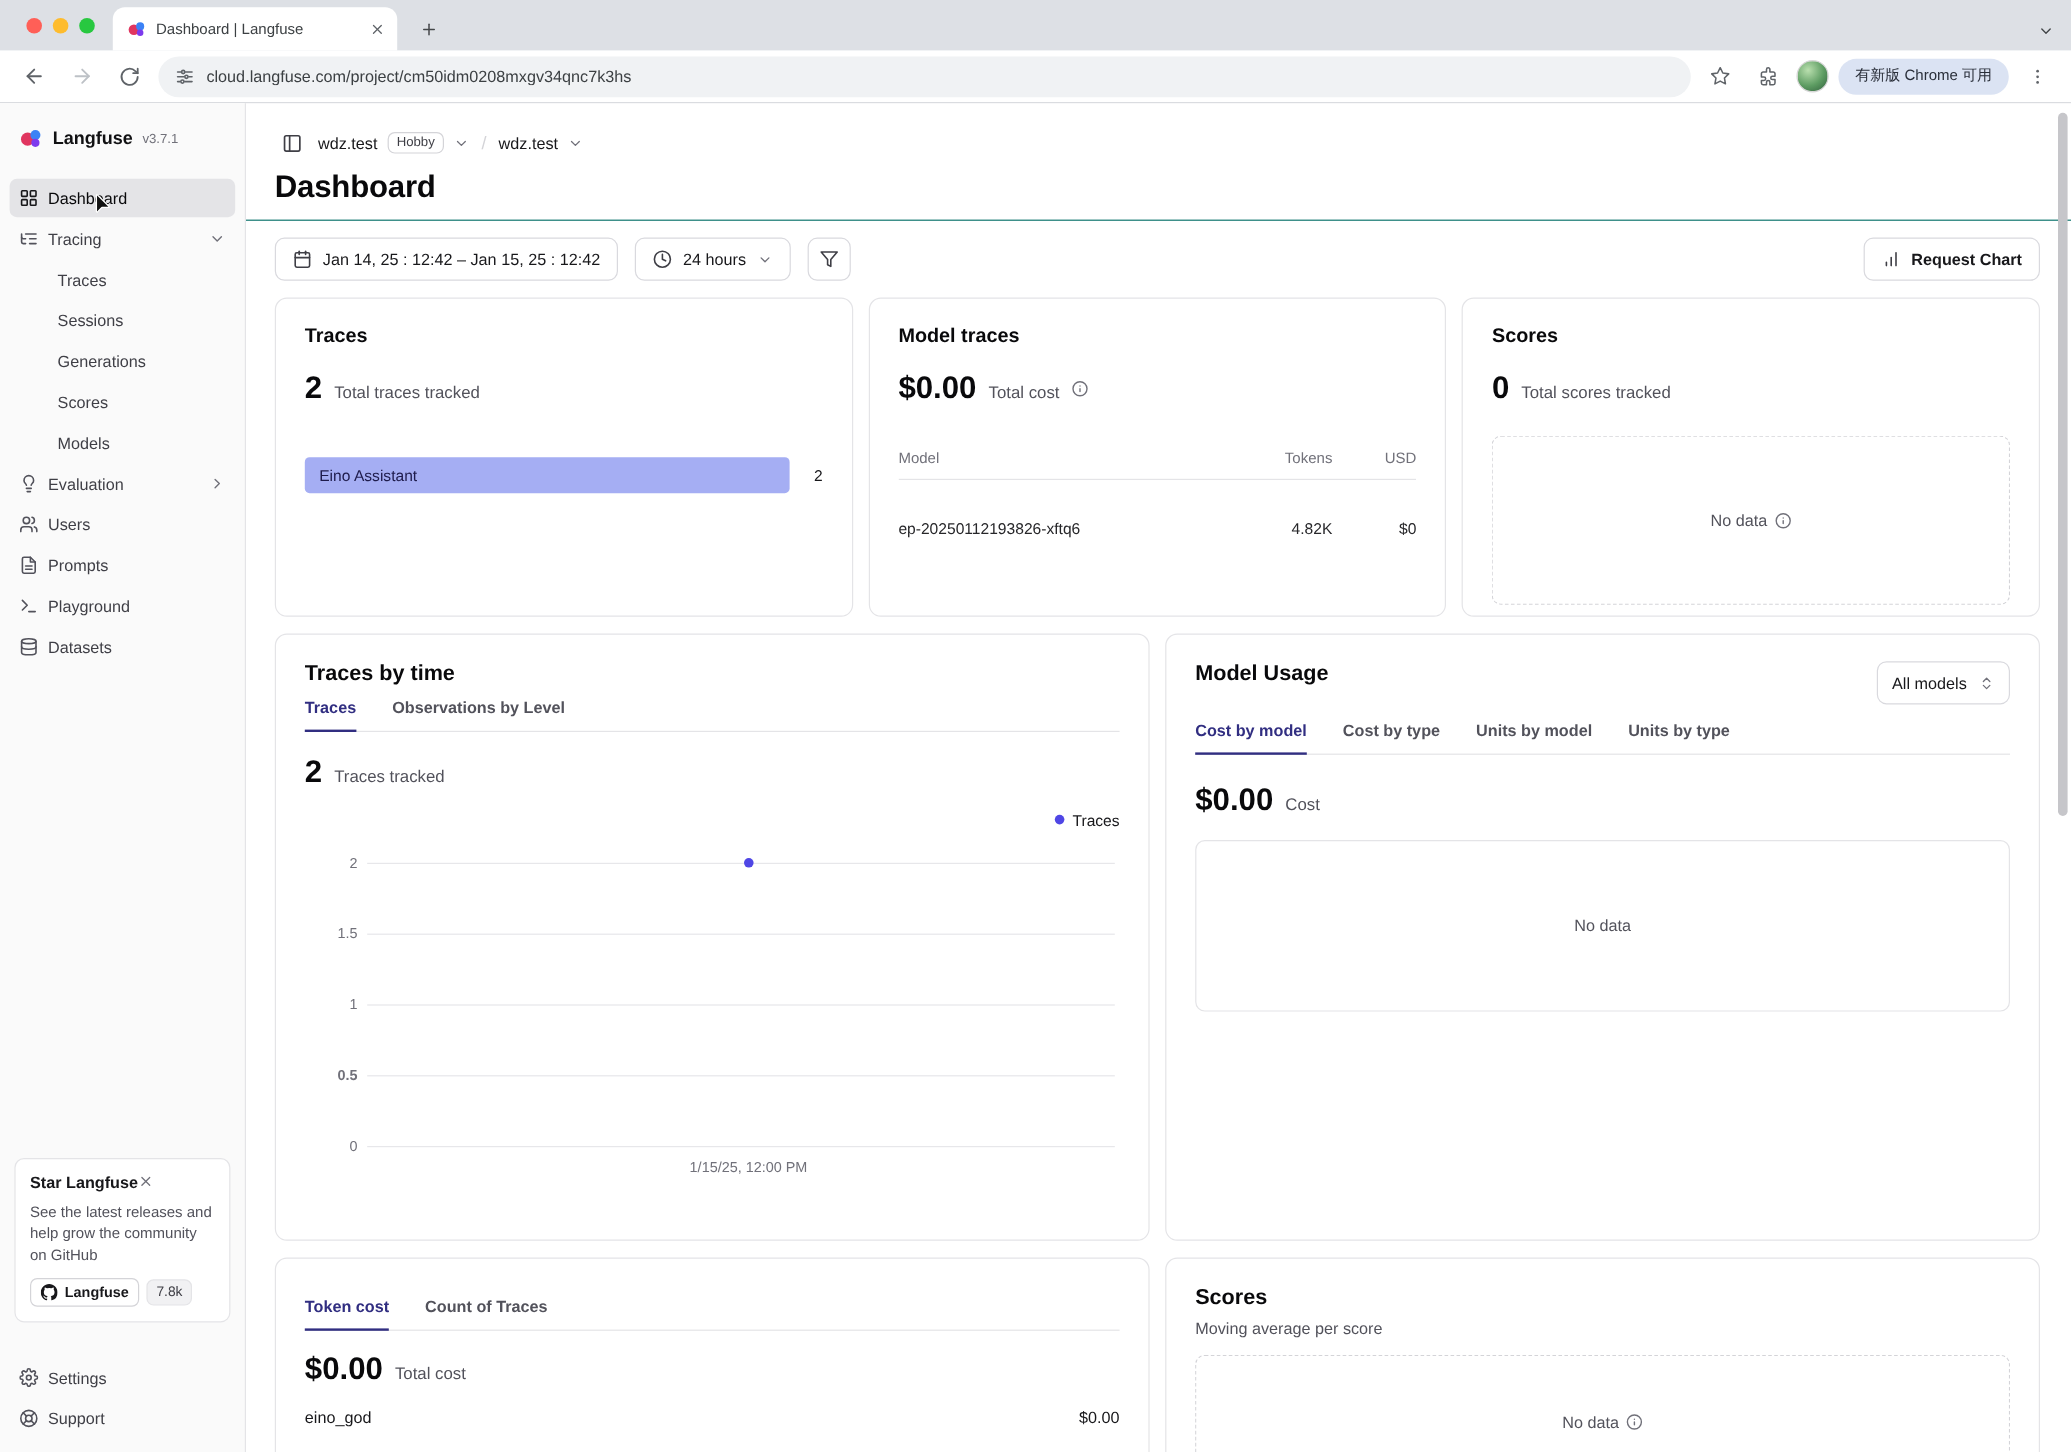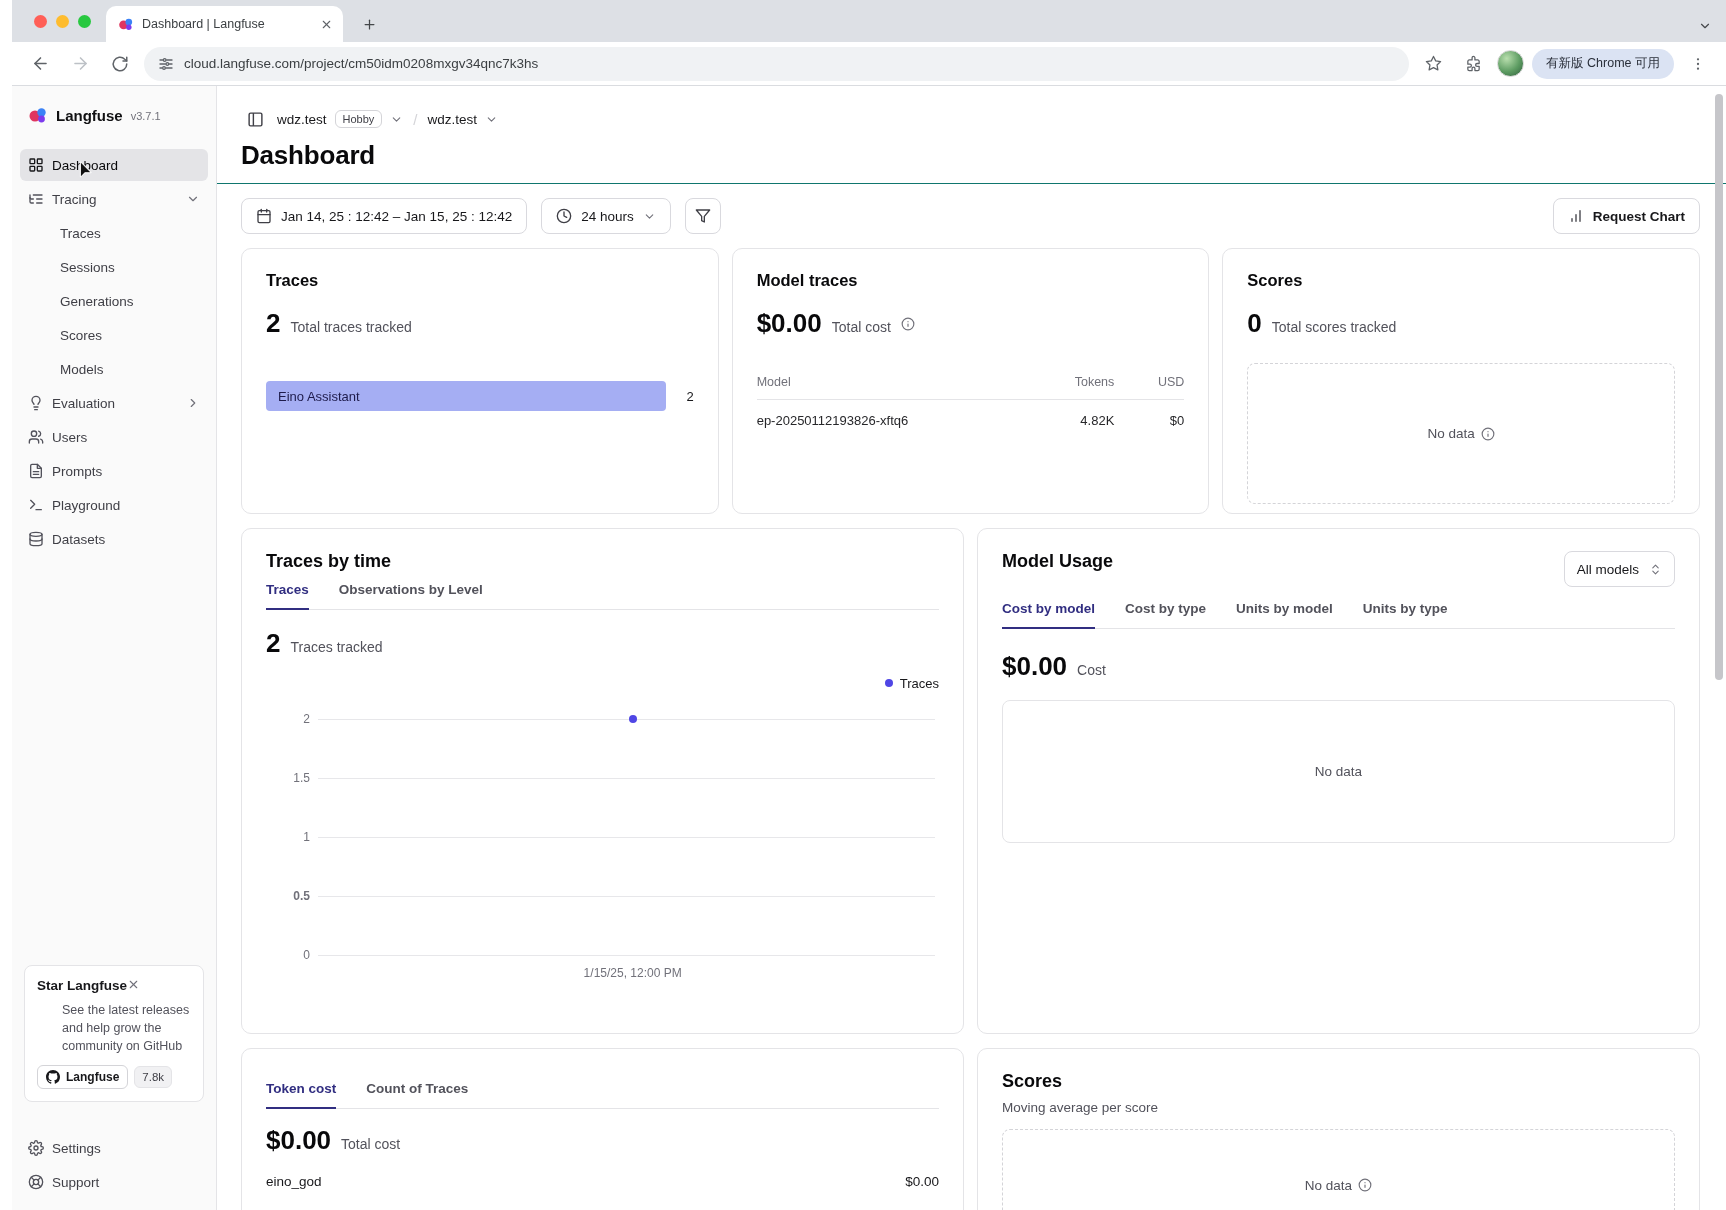--- a/index.html
+++ b/index.html
@@ -1,19 +1,19 @@
 <!DOCTYPE html>
 <html><head>
 <meta charset="utf-8">
 <style>
   * { margin:0; padding:0; box-sizing:border-box; }
   html,body { width:1726px; height:1210px; }
   body { font-family:"Liberation Sans","DejaVu Sans",sans-serif; background:#fff; color:#18181b; }
   svg { display:block; }
-  .screen { position:relative; width:1726px; height:1210px; overflow:hidden; background:#fff;padding-left:12px; }
+  .screen { position:relative; width:1726px; height:1210px; overflow:hidden; background:#fff; }
 
   
   .tabstrip { position:relative; height:42px; background:#dde0e5; }
   .traffic { position:absolute; left:22px; top:15px; display:flex; gap:9px; }
   .tl { width:13px; height:13px; border-radius:50%; }
   .tl.red{background:#ff5f57;} .tl.yellow{background:#febc2e;} .tl.green{background:#28c840;}
   .tab { position:absolute; left:94px; bottom:0; width:237px; height:36px; background:#fff;
          border-radius:10px 10px 0 0; display:flex; align-items:center; gap:8px; padding:0 10px 0 12px; }
   .tab-title { flex:1; font-size:12.5px; color:#3c4043; white-space:nowrap; overflow:hidden; }
   .tab-close { color:#5f6368; }
@@ -47,21 +47,21 @@
   .nav-item .nicon { color:#52525b; display:flex; }
   .nav-item.active { background:#e4e4e7; color:#09090b; font-weight:500; }
   .nav-item.active .nicon { color:#18181b; }
   .nav-sub { padding-left:40px; }
   .nav-caret { margin-left:auto; color:#71717a; display:flex; }
   .sidebar-bottom { margin-top:auto; padding-bottom:12px; }
   .promo { margin:0 12px 30px 12px; border:1px solid #e4e4e7; border-radius:8px; background:#fff; padding:12px; }
   .promo-head { display:flex; align-items:flex-start; justify-content:flex-start; }
   .promo-title { font-size:13.5px; font-weight:700; color:#18181b; }
   .promo-close { color:#71717a; }
-  .promo-body { margin-top:8px; font-size:12.5px; line-height:1.45; color:#52525b;margin-left:25px; }
+  .promo-body { margin-top:8px; font-size:12.5px; line-height:1.45; color:#52525b; }
   .promo-actions { margin-top:10px; display:flex; align-items:center; gap:6px; }
   .gh-btn { display:inline-flex; align-items:center; gap:6px; border:1px solid #d4d4d8; border-radius:6px;
             padding:4px 8px; font-size:12px; font-weight:600; color:#18181b; background:#fff; }
   .gh-count { background:#f1f1f3; border:1px solid #e4e4e7; border-radius:6px; padding:4px 7px;
               font-size:11.5px; color:#3f3f46; }
 
   .main { flex:1; padding:0 26px 0 24px; overflow:hidden; }
   .main-header { margin:0 -26px 0 -24px; padding:20px 26px 12px 24px; border-bottom:1px solid #0f766e; }
   .crumb-row { display:flex; align-items:center; gap:8px; height:26px; }
   .icon-ghost { width:28px; height:28px; display:flex; align-items:center; justify-content:center;
@@ -92,21 +92,21 @@
   .metric .num { font-size:26px; font-weight:700; color:#09090b; }
   .metric .cap { font-size:14px; color:#52525b; }
   .metric .info { color:#71717a; align-self:center; display:flex; }
 
   .hbar-row { display:flex; align-items:center; margin-top:42px; }
   .hbar { flex:1; height:30px; background:#a5aef3; border-radius:4px; display:flex; align-items:center;
           padding:0 12px; font-size:13px; color:#1e1b4b; }
   .hbar-val { width:28px; text-align:right; font-size:13px; color:#18181b; }
 
   .mc-table { margin-top:36px; }
-  .mc-head, .mc-row { display:flex; font-size:13px; }
+  .mc-head, .mc-row { display:flex; font-size:13px;margin-top:20px; }
   .mc-head { color:#71717a; padding-bottom:10px; border-bottom:1px solid #e4e4e7; font-size:12.5px; }
   .mc-row { color:#27272a; padding:13px 0; }
   .mc-c1 { flex:1; } .mc-c2 { width:95px; text-align:right; } .mc-c3 { width:70px; text-align:right; }
 
   .empty-dash { margin-top:24px; height:141px; border:1px dashed #d4d4d8; border-radius:8px;
                 display:flex; align-items:center; justify-content:center; gap:6px;
                 font-size:13.5px; color:#52525b; }
   .empty-solid { border:1px solid #e4e4e7; border-radius:8px; display:flex; align-items:center;
                  justify-content:center; gap:6px; font-size:13.5px; color:#52525b; }
 

